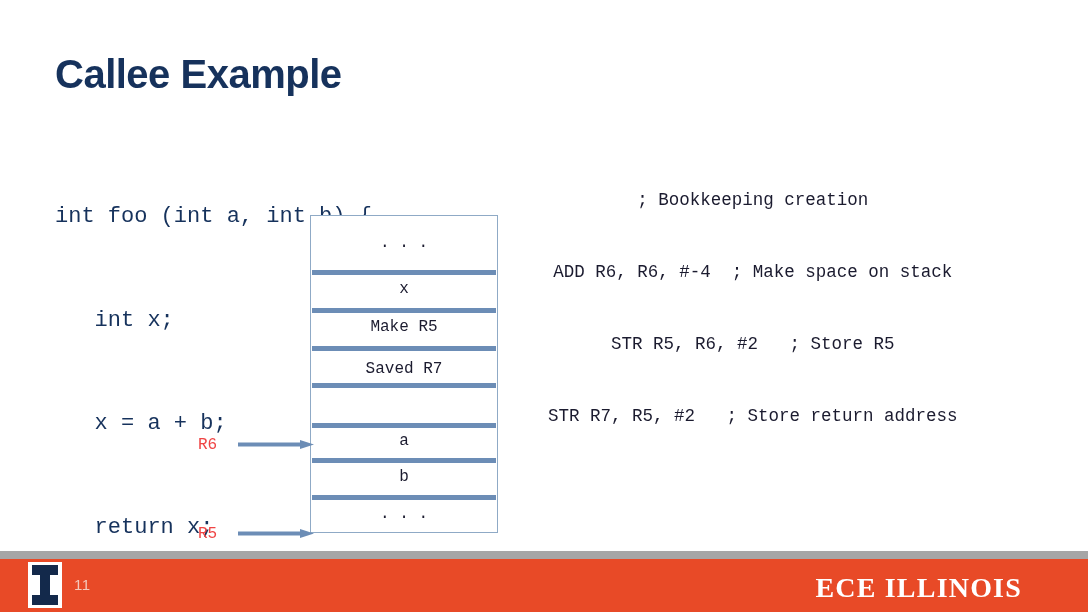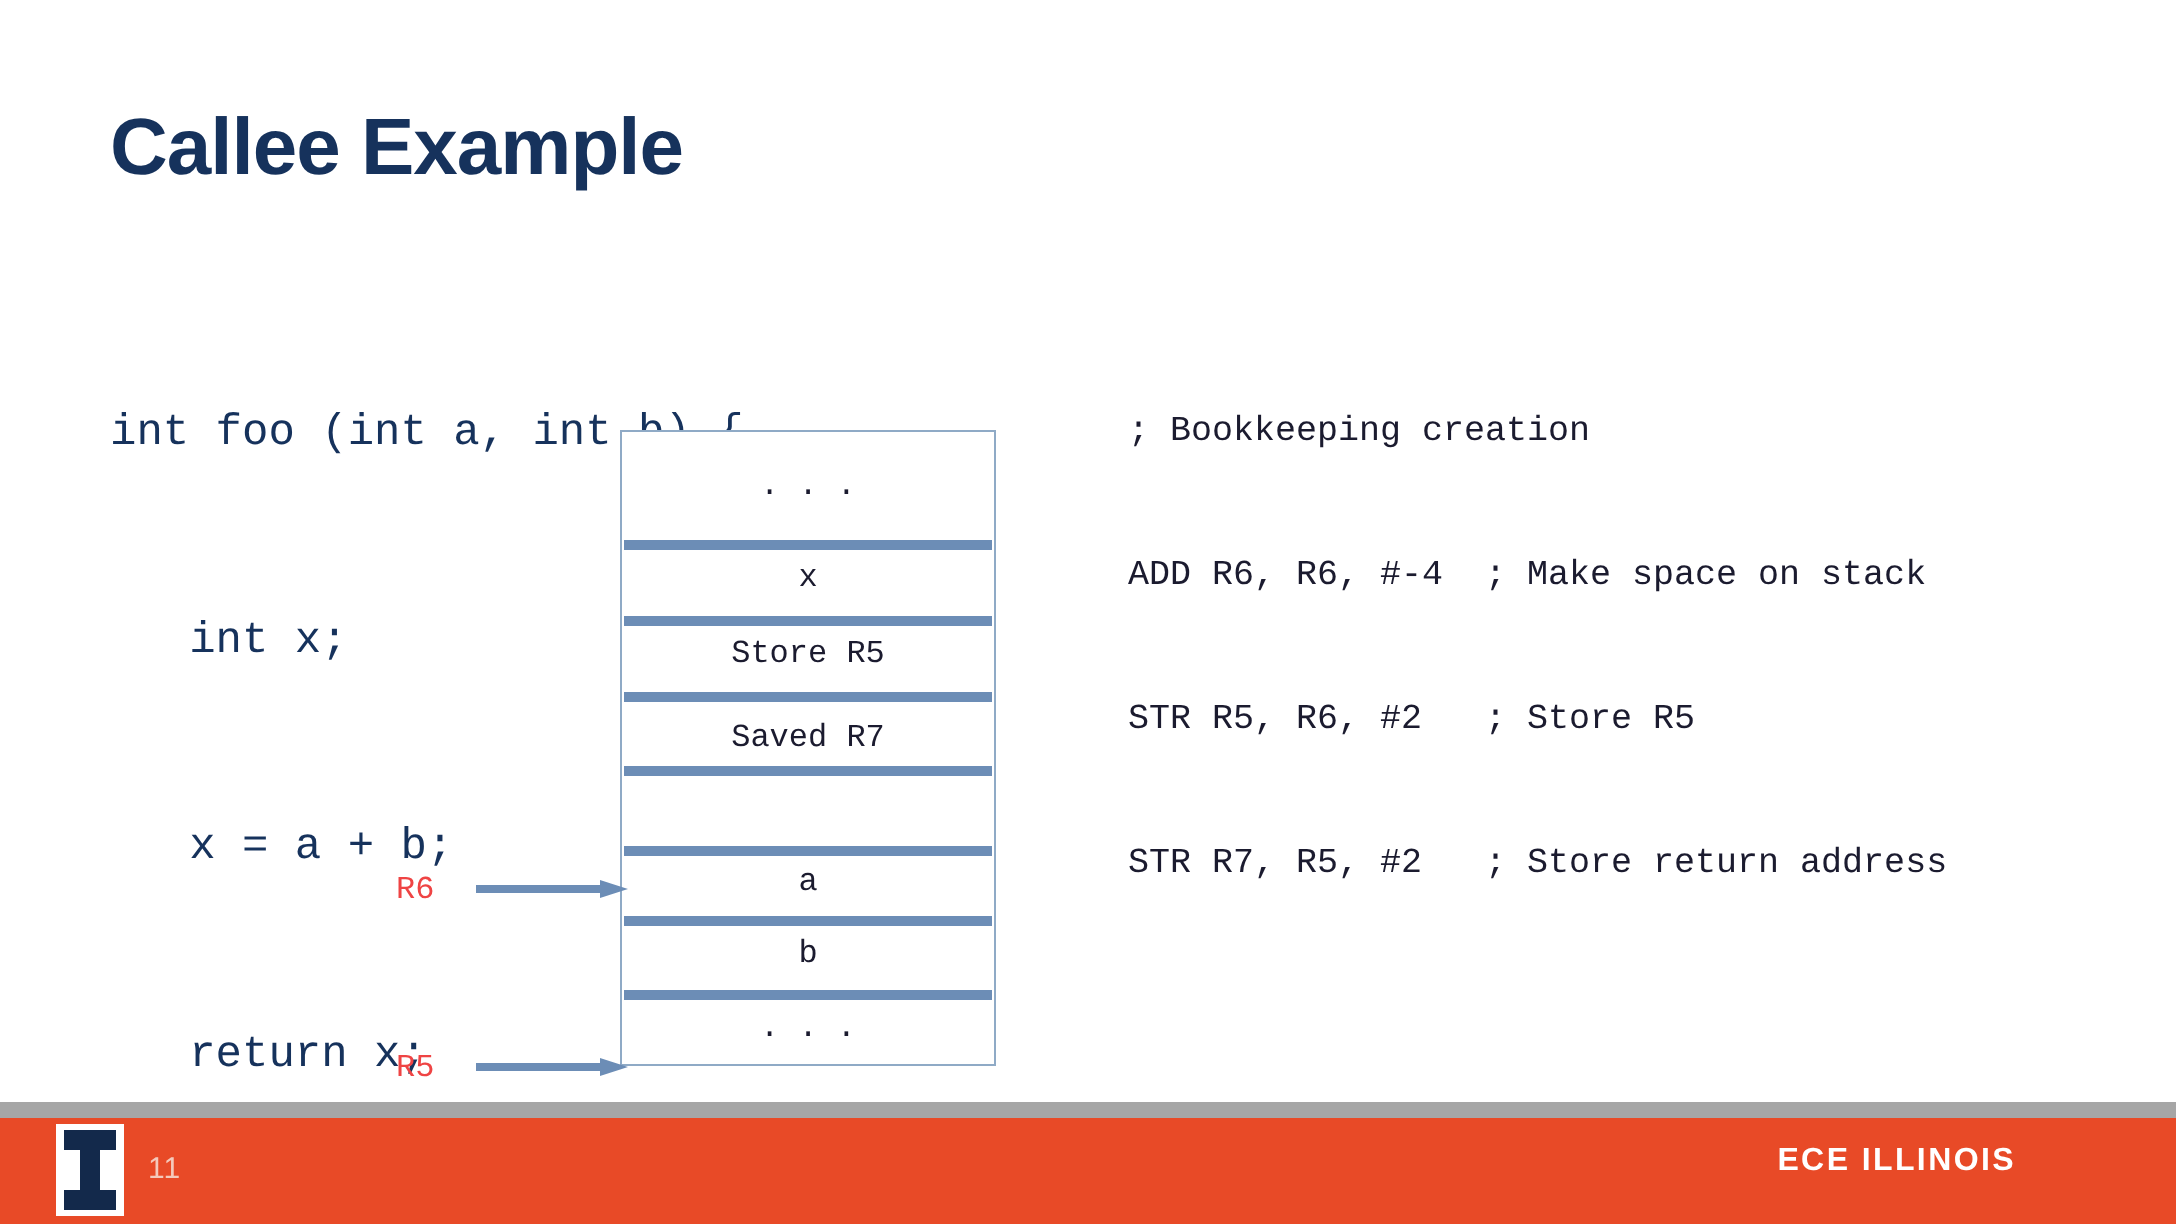--- a/index.html
+++ b/index.html
@@ -51,21 +51,21 @@
   .asm {
     position: absolute;
     left: 548px;
     top: 68px;
     font-family: "Liberation Mono", "DejaVu Sans Mono", monospace;
     font-size: 17.5px;
     line-height: 24px;
     color: #1b1b2f;
     white-space: pre;
   }
-  .asm-block { margin: 16px; }
+  .asm-block { margin: 0; text-align: center; }
   .asm-line { white-space: pre; }
 
   
   .stack-box {
     position: absolute;
     left: 310px;
     top: 215px;
     width: 188px;
     height: 318px;
     border: 1px solid #8faac6;
@@ -136,24 +136,24 @@
     position: absolute;
     left: 74px;
     top: 576px;
     font-family: "Liberation Sans", sans-serif;
     font-size: 15px;
     color: #f4c9bb;
     letter-spacing: 0.5px;
   }
   .brand {
     position: absolute;
-    right: 40px;
+    right: 26px;
     top: 572px;
-    font-family: Liberation Sans, sans-serif;
-    font-size: 16px;
+    font-family: Liberation Serif, serif;
+    font-size: 28px;
     font-weight: bold;
     color: #ffffff;
     letter-spacing: 1.2px;
   }
 </style>
 </head>
 <body>
 
 <div class="slide">
 
@@ -182,21 +182,21 @@
 
     
 
     
 
   </div>
 
   <div class="stack-box">
     <div class="stack-row" style="top:0px;height:54px;">. . .</div>
     <div class="stack-row" style="top:54px;height:38px;">x</div>
-    <div class="stack-row" style="top:92px;height:38px;">Store R5</div>
+    <div class="stack-row" style="top:92px;height:38px;">Make R5</div>
     <div class="stack-row" style="top:134px;height:37px;">Saved R7</div>
     <div class="stack-row" style="top:167px;height:40px;"></div>
     <div class="stack-row" style="top:207px;height:35px;">a</div>
     <div class="stack-row" style="top:242px;height:37px;">b</div>
     <div class="stack-row" style="top:279px;height:38px;">. . .</div>
 
     <div class="stack-div" style="top:54px;"></div>
     <div class="stack-div" style="top:92px;"></div>
     <div class="stack-div" style="top:130px;"></div>
     <div class="stack-div" style="top:167px;"></div>

